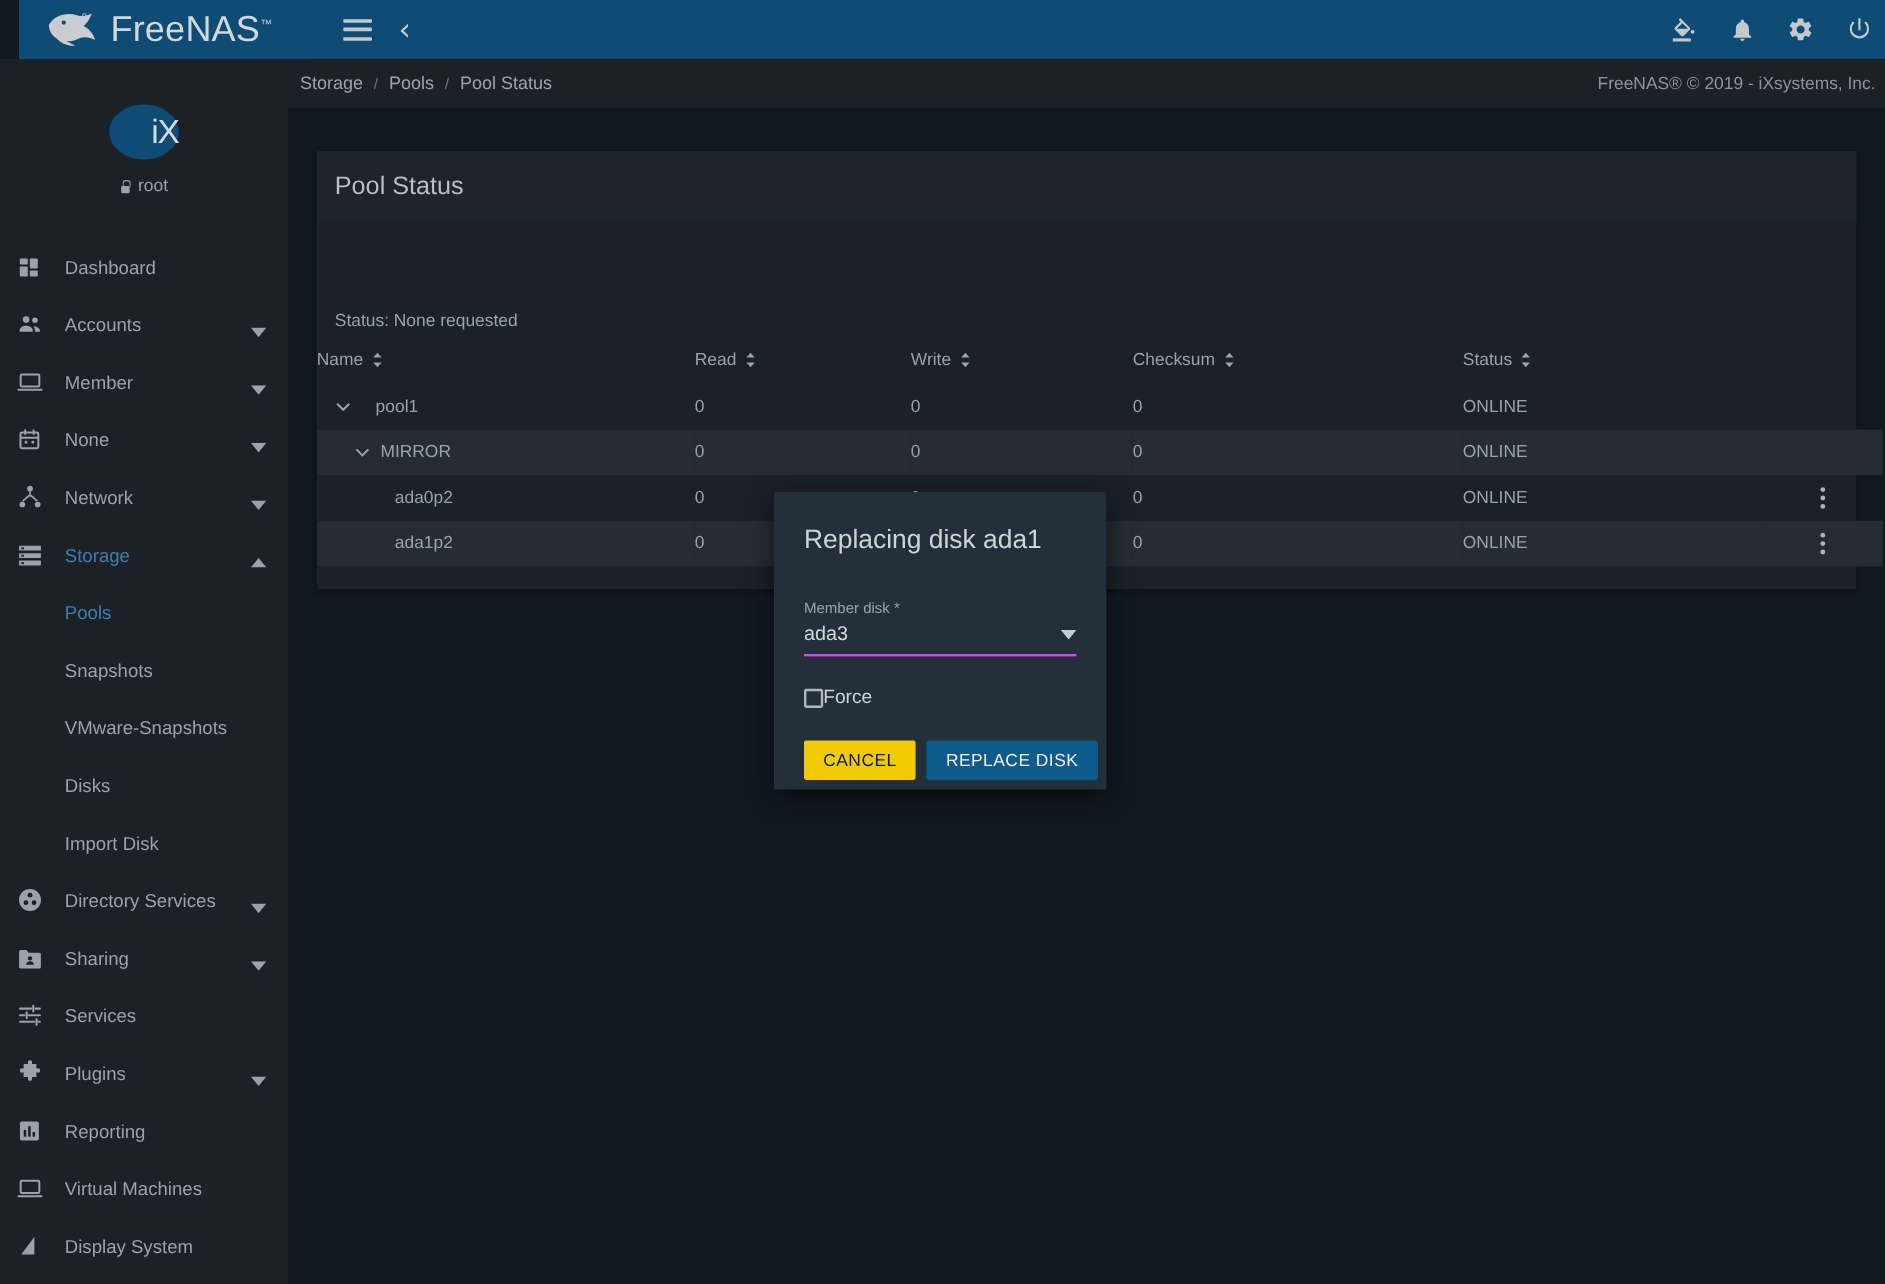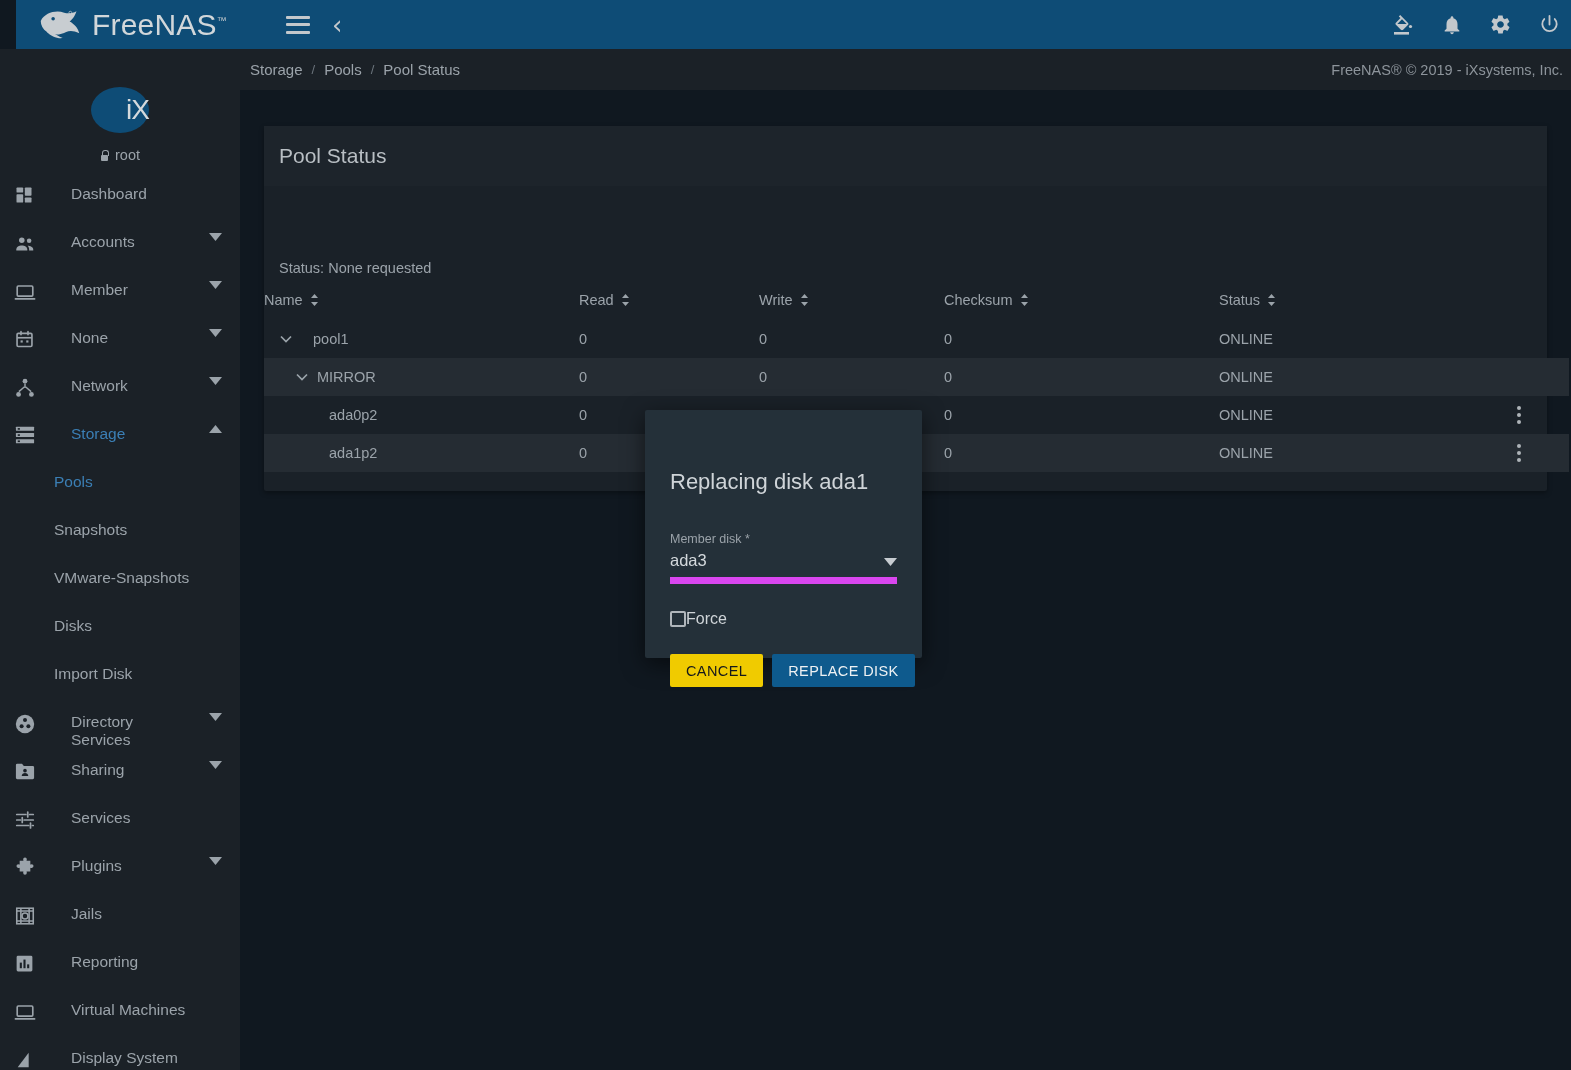--- a/index.html
+++ b/index.html
@@ -50,22 +50,22 @@
   .user-name {
     margin-top: 14px; color: #9ba3aa; font-size: 14.5px;
     display:flex; align-items:center; gap:6px;
   }
   .lock { width: 9px; height: 11px; position: relative; display:inline-block; }
   .lock::before { content:""; position:absolute; left:1px; bottom:0; width:7px; height:6px; background:#9ba3aa; border-radius:1px;}
   .lock::after { content:""; position:absolute; left:2px; top:0; width:5px; height:5px; border:1.4px solid #9ba3aa; border-bottom:none; border-radius:3px 3px 0 0;}
 
   .nav { margin-top: 22px; }
   .nav-item {
-    height: 48px; display: flex; align-items: flex-start;
-    padding-left: 14px; cursor: pointer; color: #9ba3aa; font-size: 15.5px; gap: 17px;
+    height: 48px; display: flex; align-items: flex-end;
+    padding-left: 14px; cursor: pointer; color: #9ba3aa; font-size: 15.5px;
   }
   .nav-item.active { color: #3b7fb5; }
   .nav-ico { width: 40px; flex: none; display:flex; align-items:center; }
   .nav-label { flex: 1; }
   .nav-item.sub { padding-left: 54px; height: 48px; font-size: 15.5px; }
   .nav-item.sub.active { color: #3b7fb5; }
   .caret { width: 22px; margin-right: 14px; display:flex; align-items:center; justify-content:center; }
   .caret svg { display:block; }
 
   
@@ -116,26 +116,26 @@
   .twisty { width: 14px; height: 14px; display:flex; align-items:center; justify-content:center; }
   .kebab { display:flex; flex-direction:column; gap:3px; align-items:center; cursor:pointer; }
   .kebab i { width:4px; height:4px; border-radius:50%; background:#aeb4b9; display:block; }
 
   
   .modal {
     position: absolute; left: 645px; top: 410px; width: 277px; height: 248px;
     background: #243039; border-radius: 2px; z-index: 60;
     box-shadow: 0 6px 22px rgba(0,0,0,.55);
   }
-  .modal-title { color: #cfd4d8; font-size: 22px; font-weight: 400; padding: 27px 0 0 25px; margin-top: 32px; }
+  .modal-title { color: #cfd4d8; font-size: 22px; font-weight: 400; padding: 27px 0 0 25px; }
   .field { padding: 37px 25px 0 25px; }
   .field-label { color: #9aa2a9; font-size: 12.5px; }
   .select-row {
     margin-top: 5px; display: flex; align-items: flex-end; justify-content: space-between;
-    border-bottom: 7px solid #d946ef; padding-bottom: 7px; cursor: pointer;
+    border-bottom: 2px solid #d946ef; padding-bottom: 7px; cursor: pointer;
   }
   .select-val { color: #d4d9dd; font-size: 16.5px; }
   .check-row { display: flex; align-items: center; gap: 0; padding: 26px 0 0 25px; cursor: pointer; }
   .checkbox { width: 16px; height: 16px; border: 2px solid #b0b6bb; border-radius: 2px; }
   .check-label { color: #cfd4d8; font-size: 16px; }
   .btn-row { display: flex; gap: 9px; padding: 26px 0 0 25px; }
   .btn { border: none; border-radius: 2px; font-size: 14.5px; letter-spacing:.4px;
          font-family: "Liberation Sans", sans-serif; cursor: pointer; height: 33px; padding: 0 16px; }
   .btn-cancel { background: #f0cb00; color: #15191c; font-weight: 400; }
   .btn-primary { background: #0e5a8d; color: #eef1f3; }
@@ -371,30 +371,20 @@
           </svg>
       </span>
       <span class="nav-label">Plugins</span>
       <span class="caret">
           <svg width="13" height="8" viewBox="0 0 13 8" fill="#9ba3aa">
             <path d="M0 0h13L6.5 8z"></path>
           </svg>
         </span>
     </div>
 
-    <div class="nav-item">
-      <span class="nav-ico">
-        <svg width="22" height="22" viewBox="0 0 24 24" fill="none" stroke="#9ba3aa" stroke-width="1.7">
-            <rect x="3" y="3.5" width="18" height="17"></rect>
-            <path d="M7.5 3.5v17M16.5 3.5v17M3 6.5h18M3 17.5h18"></path>
-            <circle cx="12" cy="12" r="3.3"></circle>
-          </svg>
-      </span>
-      <span class="nav-label">Jails</span>
-    </div>
 
     <div class="nav-item">
       <span class="nav-ico">
         <svg width="21" height="21" viewBox="0 0 24 24" fill="#9ba3aa">
             <rect x="3" y="3" width="18" height="18" rx="1.6"></rect>
             <rect x="6.6" y="11" width="2.4" height="6.4" fill="#1b2127"></rect>
             <rect x="10.8" y="7.5" width="2.4" height="9.9" fill="#1b2127"></rect>
             <rect x="15" y="13" width="2.4" height="4.4" fill="#1b2127"></rect>
           </svg>
       </span>

